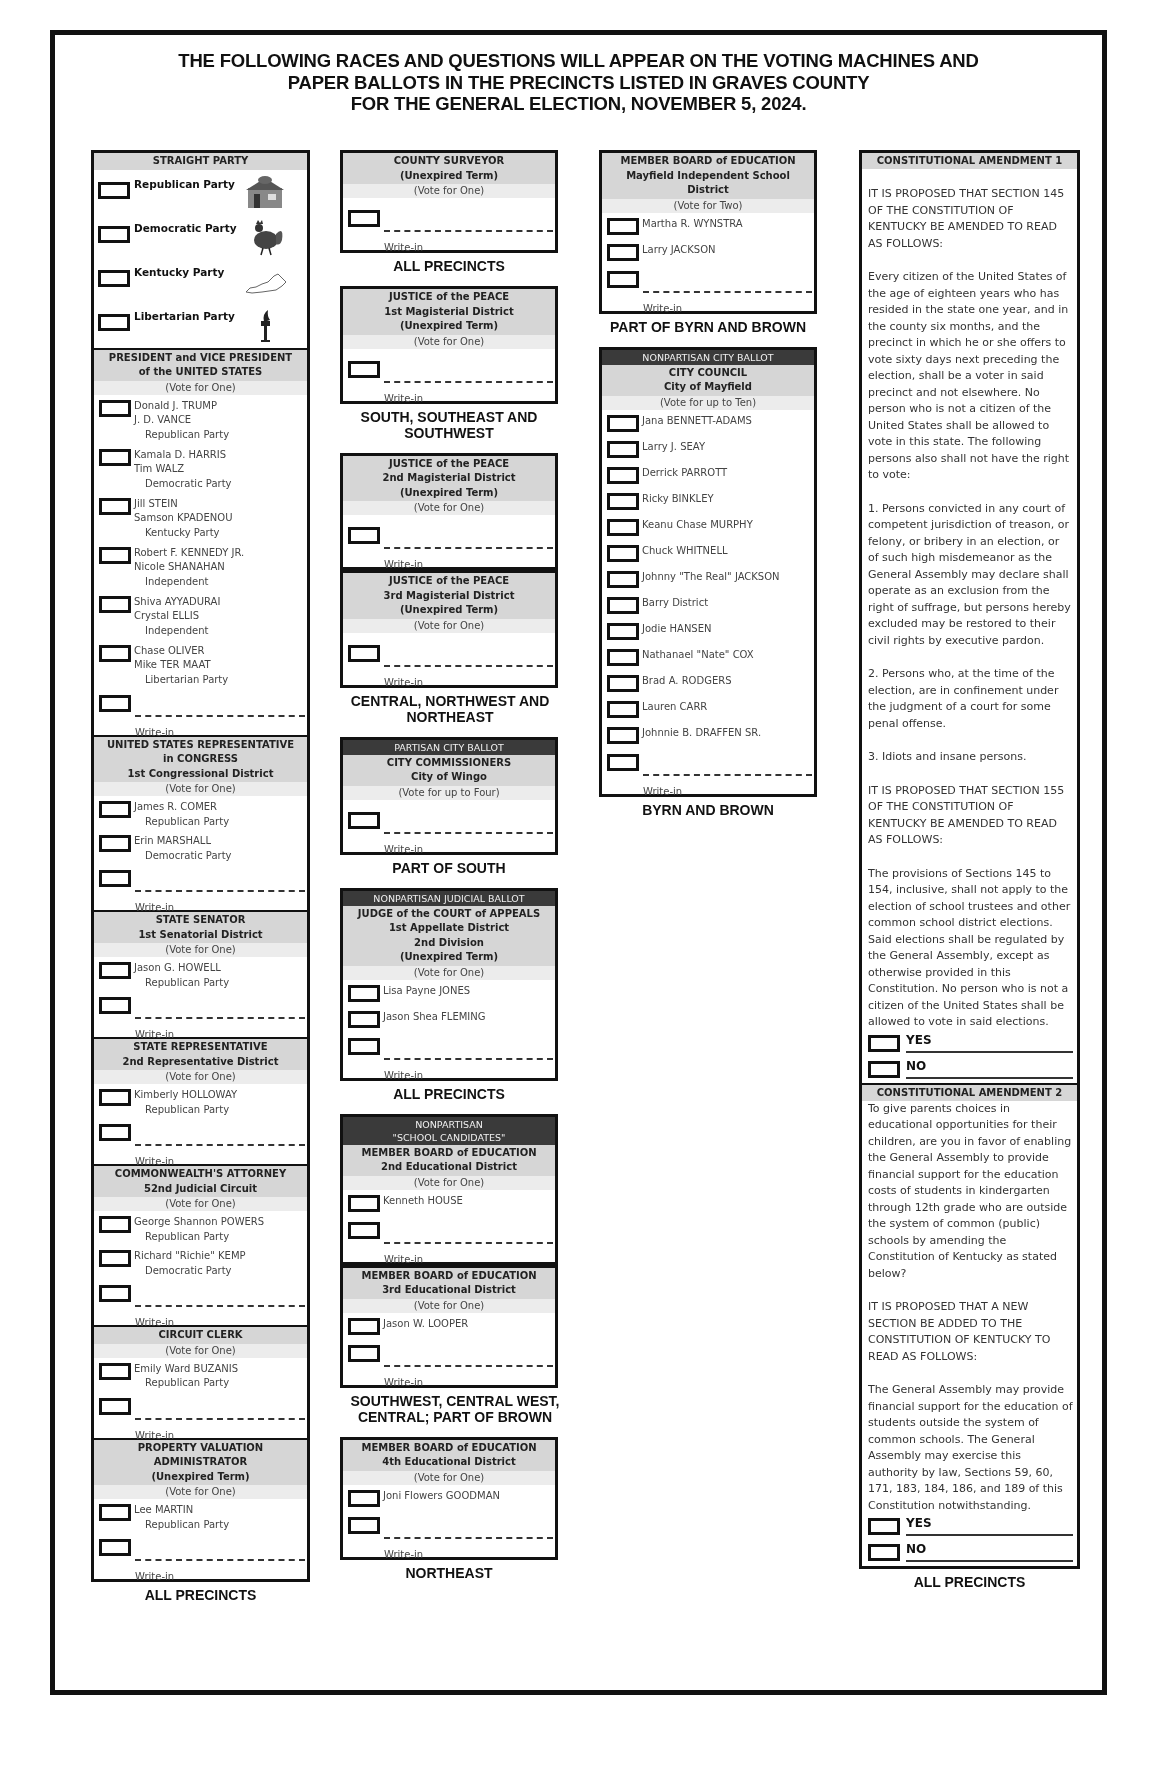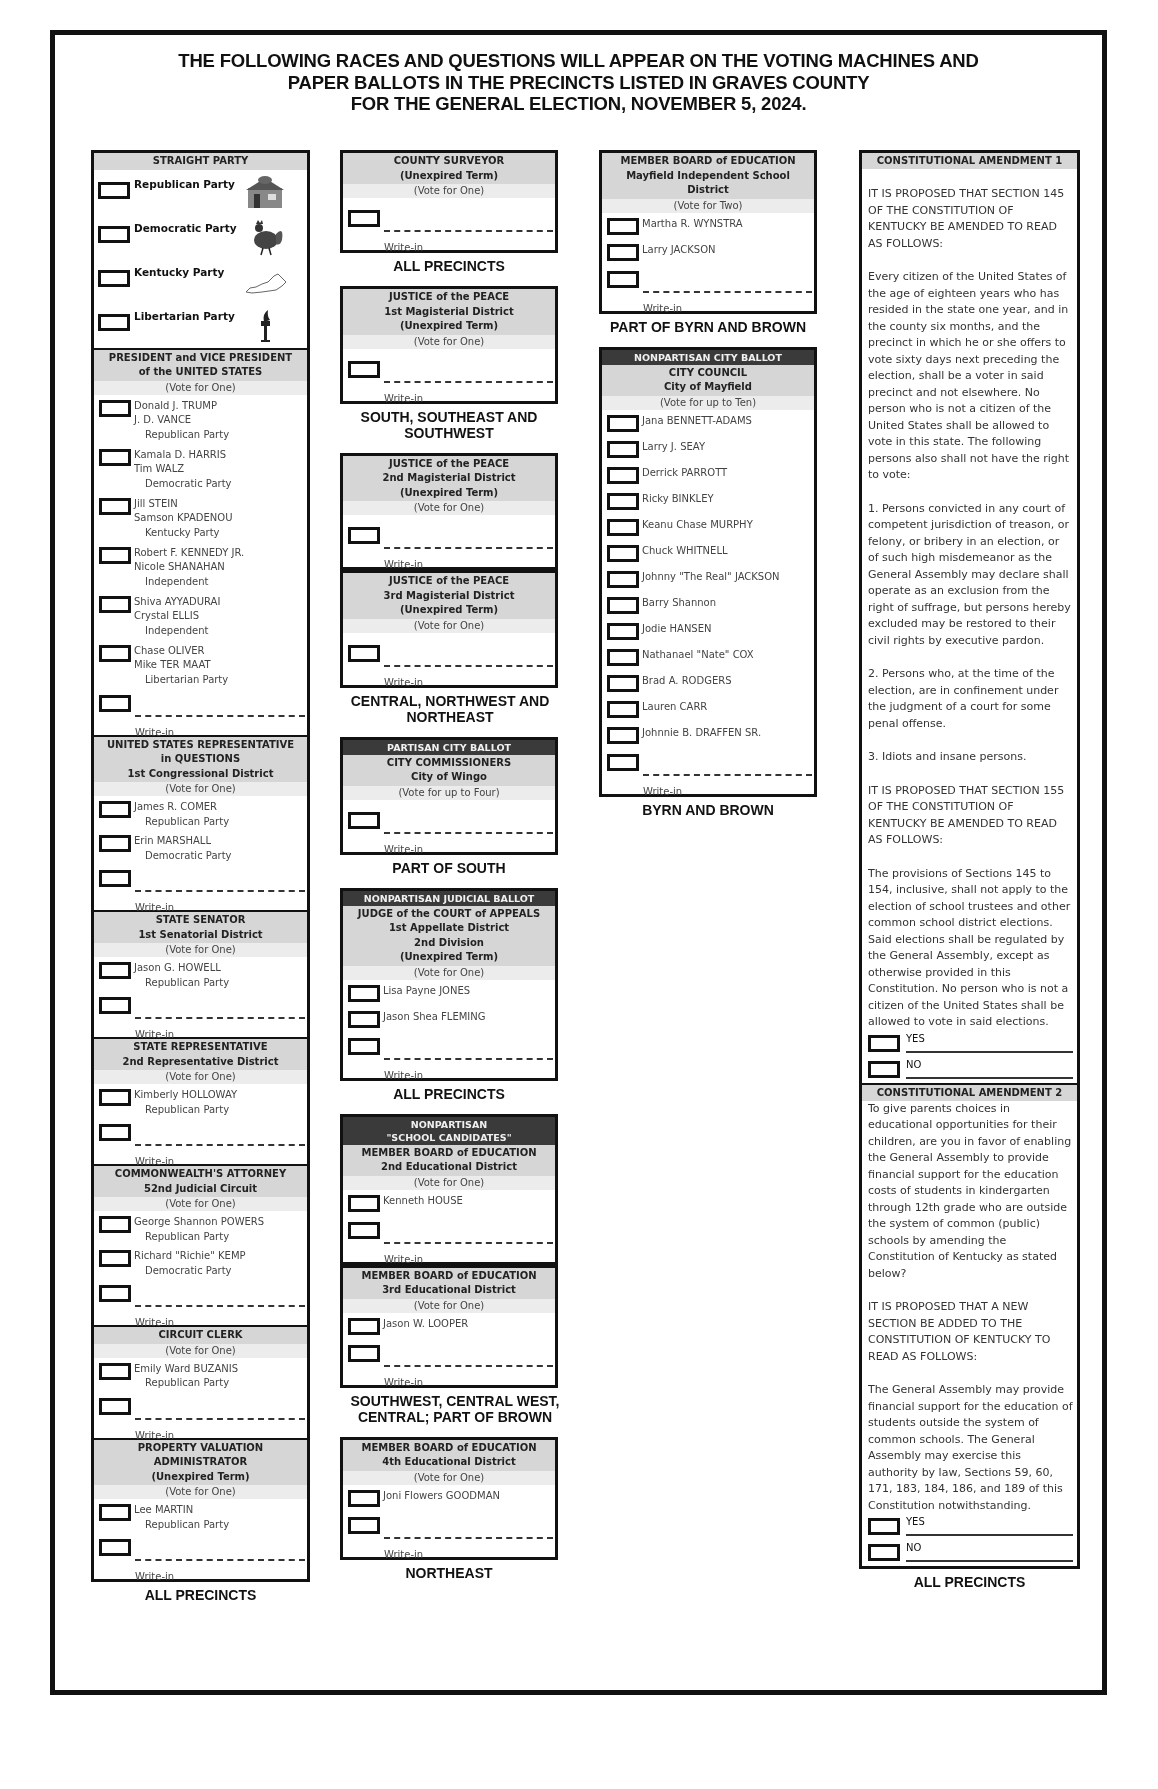--- a/index.html
+++ b/index.html
@@ -20,21 +20,21 @@
   .col1 { left: 17px; width: 238px; }
   .col2 { left: 266px; width: 237px; }
   .col3 { left: 525px; width: 237px; }
   .col4 { left: 785px; width: 240px; }
 
   .box { border: 3px solid #111; background: #fff; }
   .race { border-bottom: 2px solid #111; }
   .race:last-child { border-bottom: none; }
   .banner {
     background: #3a3a3a; color: #f0f0f0; text-align: center;
-    font-size: 9.5px; line-height: 13px; padding: 1px 2px; font-weight: bold;
+    font-size: 9.5px; line-height: 13px; padding: 1px 2px;
   }
   .title {
     background: #d6d6d6; text-align: center; font-weight: bold; font-size: 10px;
     line-height: 14.5px; color: #222; padding: 1px 2px;
   }
   .vote {
     background: #ececec; text-align: center; font-size: 10px; line-height: 14px; color: #444;
   }
   .cands { padding: 4px 0 2px 3px; }
   .cand { position: relative; padding-left: 37px; min-height: 26px; font-size: 10px; line-height: 14.5px; color: #444; }
@@ -55,21 +55,21 @@
 
   .precinct {
     text-align: center; font-family: "Liberation Sans", sans-serif; font-weight: bold;
     font-size: 14px; line-height: 16px; color: #111; margin: 5px 0 12px 0;
   }
 
   .amend-title { background: #d6d6d6; text-align: center; font-weight: bold; font-size: 10px; line-height: 14px; padding: 1px; }
   .amend-text { font-size: 11px; line-height: 16.5px; color: #333; padding: 0 4px 0 6px; white-space: pre-line; }
   .yn { position: relative; height: 26px; margin: 0 4px 0 6px; }
   .yn .cb { position: absolute; left: 0; top: 4px; width: 32px; height: 17px; border: 3px solid #111; }
-  .yn .ynl { position: absolute; left: 38px; top: 2px; font-weight: normal; font-size: 10px; color: #111; }
+  .yn .ynl { position: absolute; left: 38px; top: 2px; font-weight: bold; font-size: 12px; color: #111; }
   .yn .uline { position: absolute; left: 38px; right: 0; top: 20px; border-top: 2px solid #333; }
 </style>
 </head>
 <body>
 
 <div class="frame">
 
   <div class="headline">
     <div>THE FOLLOWING RACES AND QUESTIONS WILL APPEAR ON THE VOTING MACHINES AND</div>
     <div>PAPER BALLOTS IN THE PRECINCTS LISTED IN GRAVES COUNTY</div>
@@ -142,21 +142,21 @@
               <span class="cb"></span>
               <span class="line"></span>
               <span class="lbl">Write-in</span>
             </div>
         </div>
       </div>
 
       <div class="race">
         <div class="title">
           <div>UNITED STATES REPRESENTATIVE</div>
-          <div>in QUESTIONS</div>
+          <div>in CONGRESS</div>
           <div>1st Congressional District</div>
         </div>
         <div class="vote">(Vote for One)</div>
         <div class="cands">
           <div class="cand" style="min-height:34px"><span class="cb"></span><span>James R. COMER</span><span class="party">Republican Party</span></div>
           <div class="cand" style="min-height:34px"><span class="cb"></span><span>Erin MARSHALL</span><span class="party">Democratic Party</span></div>
           <div class="writein">
               <span class="cb"></span>
               <span class="line"></span>
               <span class="lbl">Write-in</span>
@@ -434,21 +434,21 @@
       </div>
       <div class="vote">(Vote for up to Ten)</div>
       <div class="cands">
         <div class="cand"><span class="cb"></span><span>Jana BENNETT-ADAMS</span></div>
         <div class="cand"><span class="cb"></span><span>Larry J. SEAY</span></div>
         <div class="cand"><span class="cb"></span><span>Derrick PARROTT</span></div>
         <div class="cand"><span class="cb"></span><span>Ricky BINKLEY</span></div>
         <div class="cand"><span class="cb"></span><span>Keanu Chase MURPHY</span></div>
         <div class="cand"><span class="cb"></span><span>Chuck WHITNELL</span></div>
         <div class="cand"><span class="cb"></span><span>Johnny "The Real" JACKSON</span></div>
-        <div class="cand"><span class="cb"></span><span>Barry Shannon</span></div>
+        <div class="cand"><span class="cb"></span><span>Barry District</span></div>
         <div class="cand"><span class="cb"></span><span>Jodie HANSEN</span></div>
         <div class="cand"><span class="cb"></span><span>Nathanael "Nate" COX</span></div>
         <div class="cand"><span class="cb"></span><span>Brad A. RODGERS</span></div>
         <div class="cand"><span class="cb"></span><span>Lauren CARR</span></div>
         <div class="cand"><span class="cb"></span><span>Johnnie B. DRAFFEN SR.</span></div>
         <div class="writein">
             <span class="cb"></span>
             <span class="line"></span>
             <span class="lbl">Write-in</span>
           </div>

